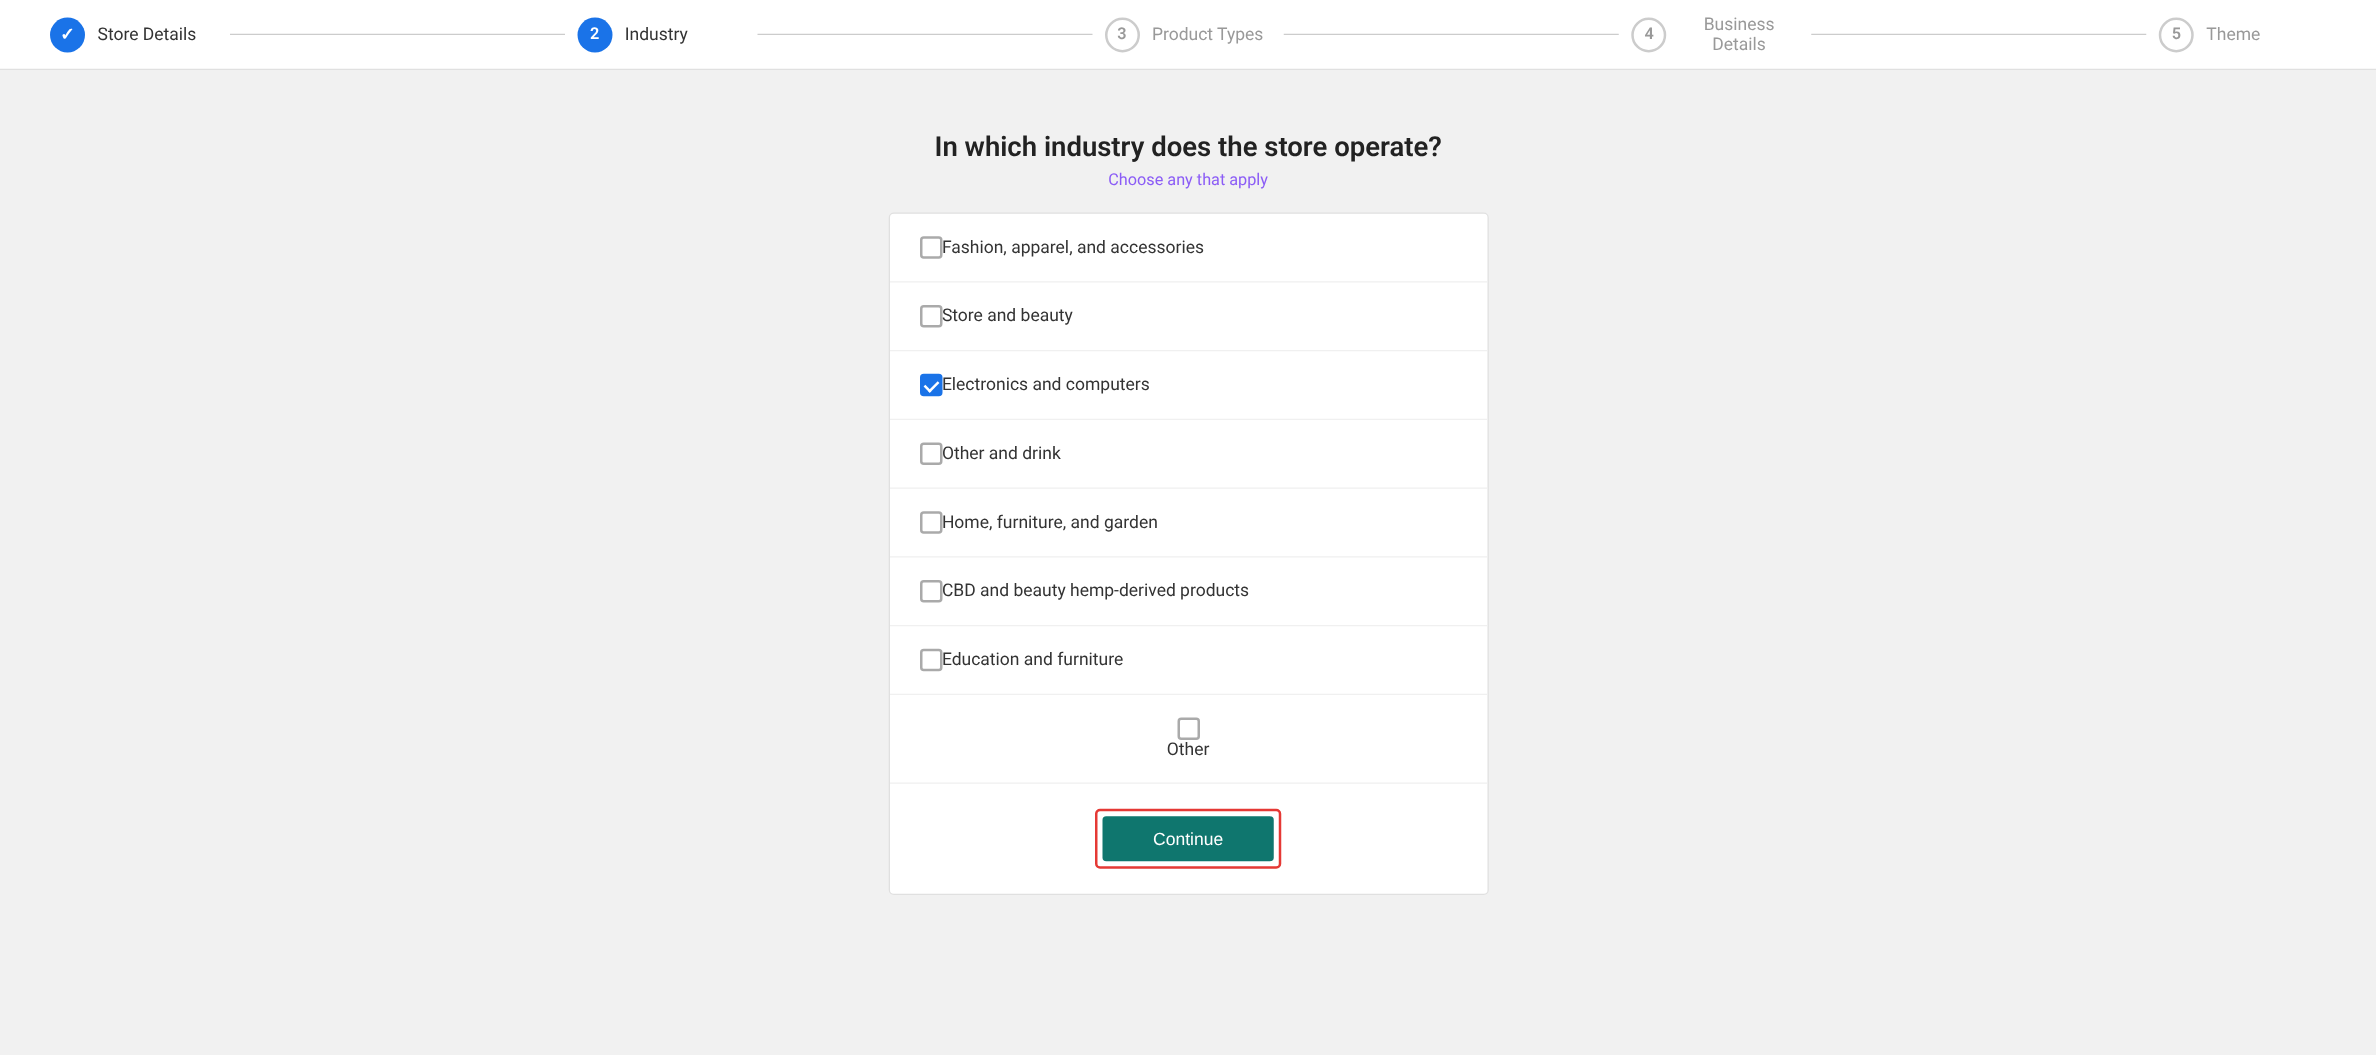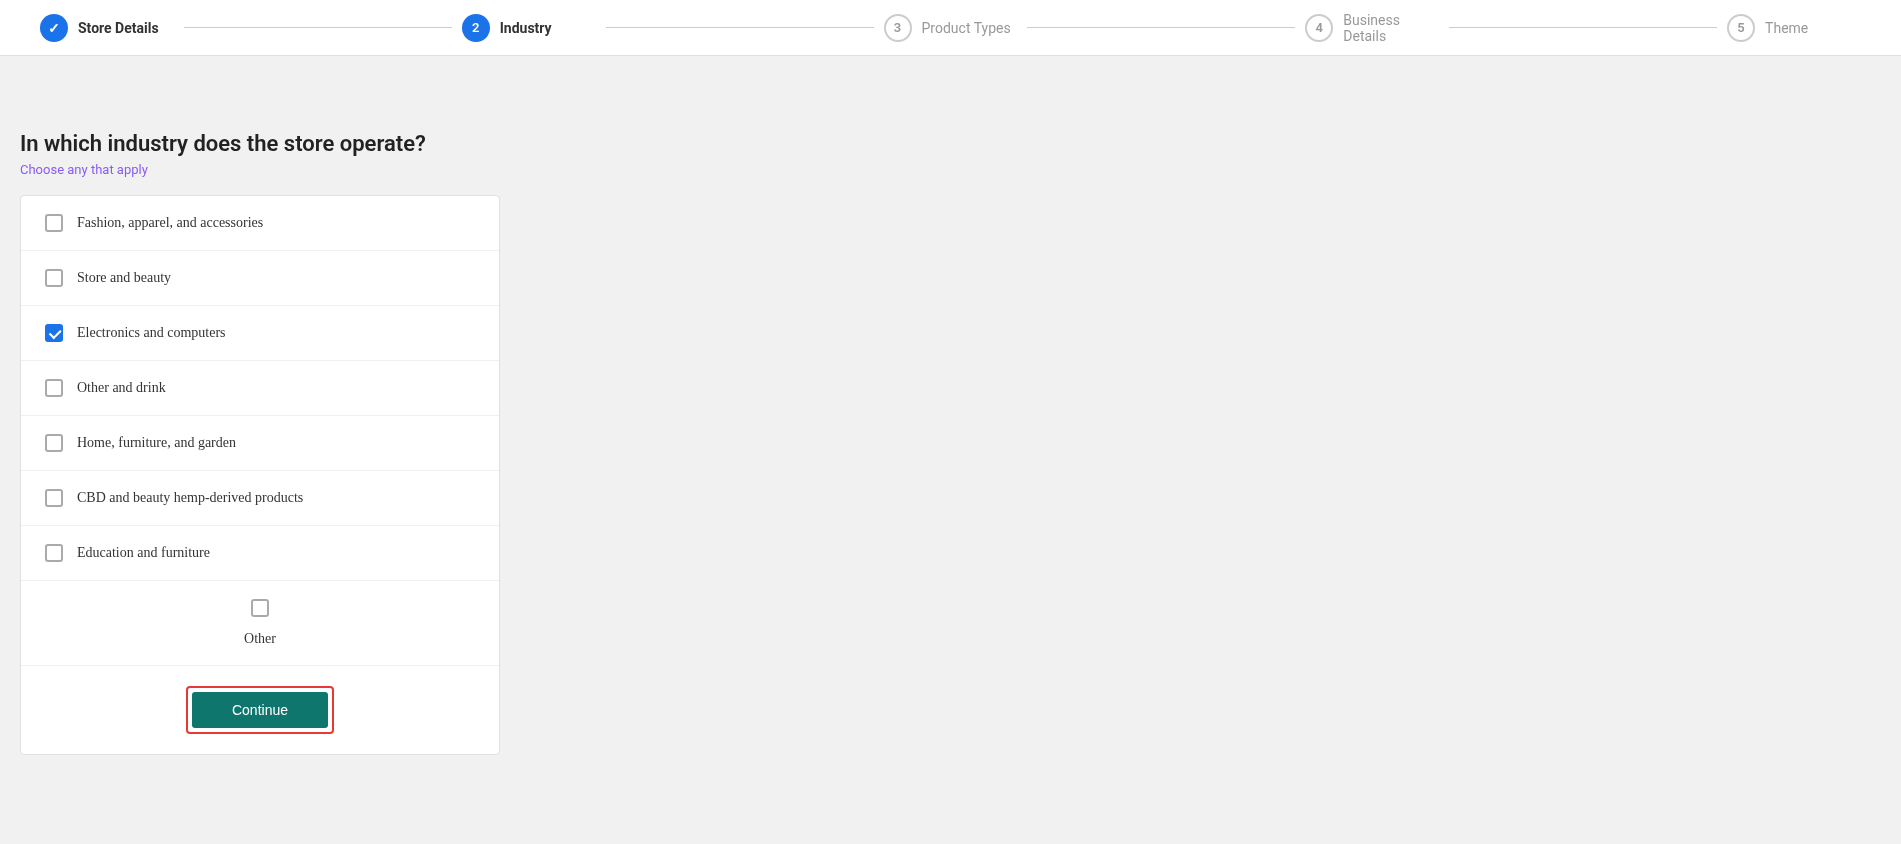--- a/index.html
+++ b/index.html
@@ -45,40 +45,41 @@
       background: #1a73e8;
       color: #fff;
     }
     .step-circle.inactive {
       background: #fff;
       border: 2px solid #ccc;
       color: #999;
     }
     .step-label {
       font-size: 14px;
-      font-weight: 700;
+      font-weight: 400;
       color: #333;
     }
     .step-label.inactive {
       color: #999;
       font-weight: 400;
+      text-align: center;
     }
     .step-divider {
       flex: 2;
       height: 1px;
       background: #ccc;
       margin: 0 10px;
     }
 
     
     .main {
       display: flex;
       flex-direction: column;
-      align-items: flex-start;
-      padding: 75px 20px 40px;
+      align-items: center;
+      padding: 50px 20px 40px;
     }
     .page-title {
       font-size: 22px;
       font-weight: 600;
       color: #222;
       margin-bottom: 6px;
     }
     .page-subtitle {
       font-size: 13px;
       color: #8b5cf6;
@@ -95,22 +96,20 @@
       overflow: hidden;
     }
 
     
     .checkbox-row {
       display: flex;
       align-items: center;
       padding: 18px 24px;
       border-bottom: 1px solid #f0f0f0;
       cursor: pointer;
-      gap: 14px;
-      font-family: Liberation Serif, serif;
     }
     .checkbox-row:last-of-type {
       border-bottom: none;
       flex-direction: column;
     }
     .cb-box {
       width: 18px;
       height: 18px;
       border: 2px solid #aaa;
       border-radius: 3px;

